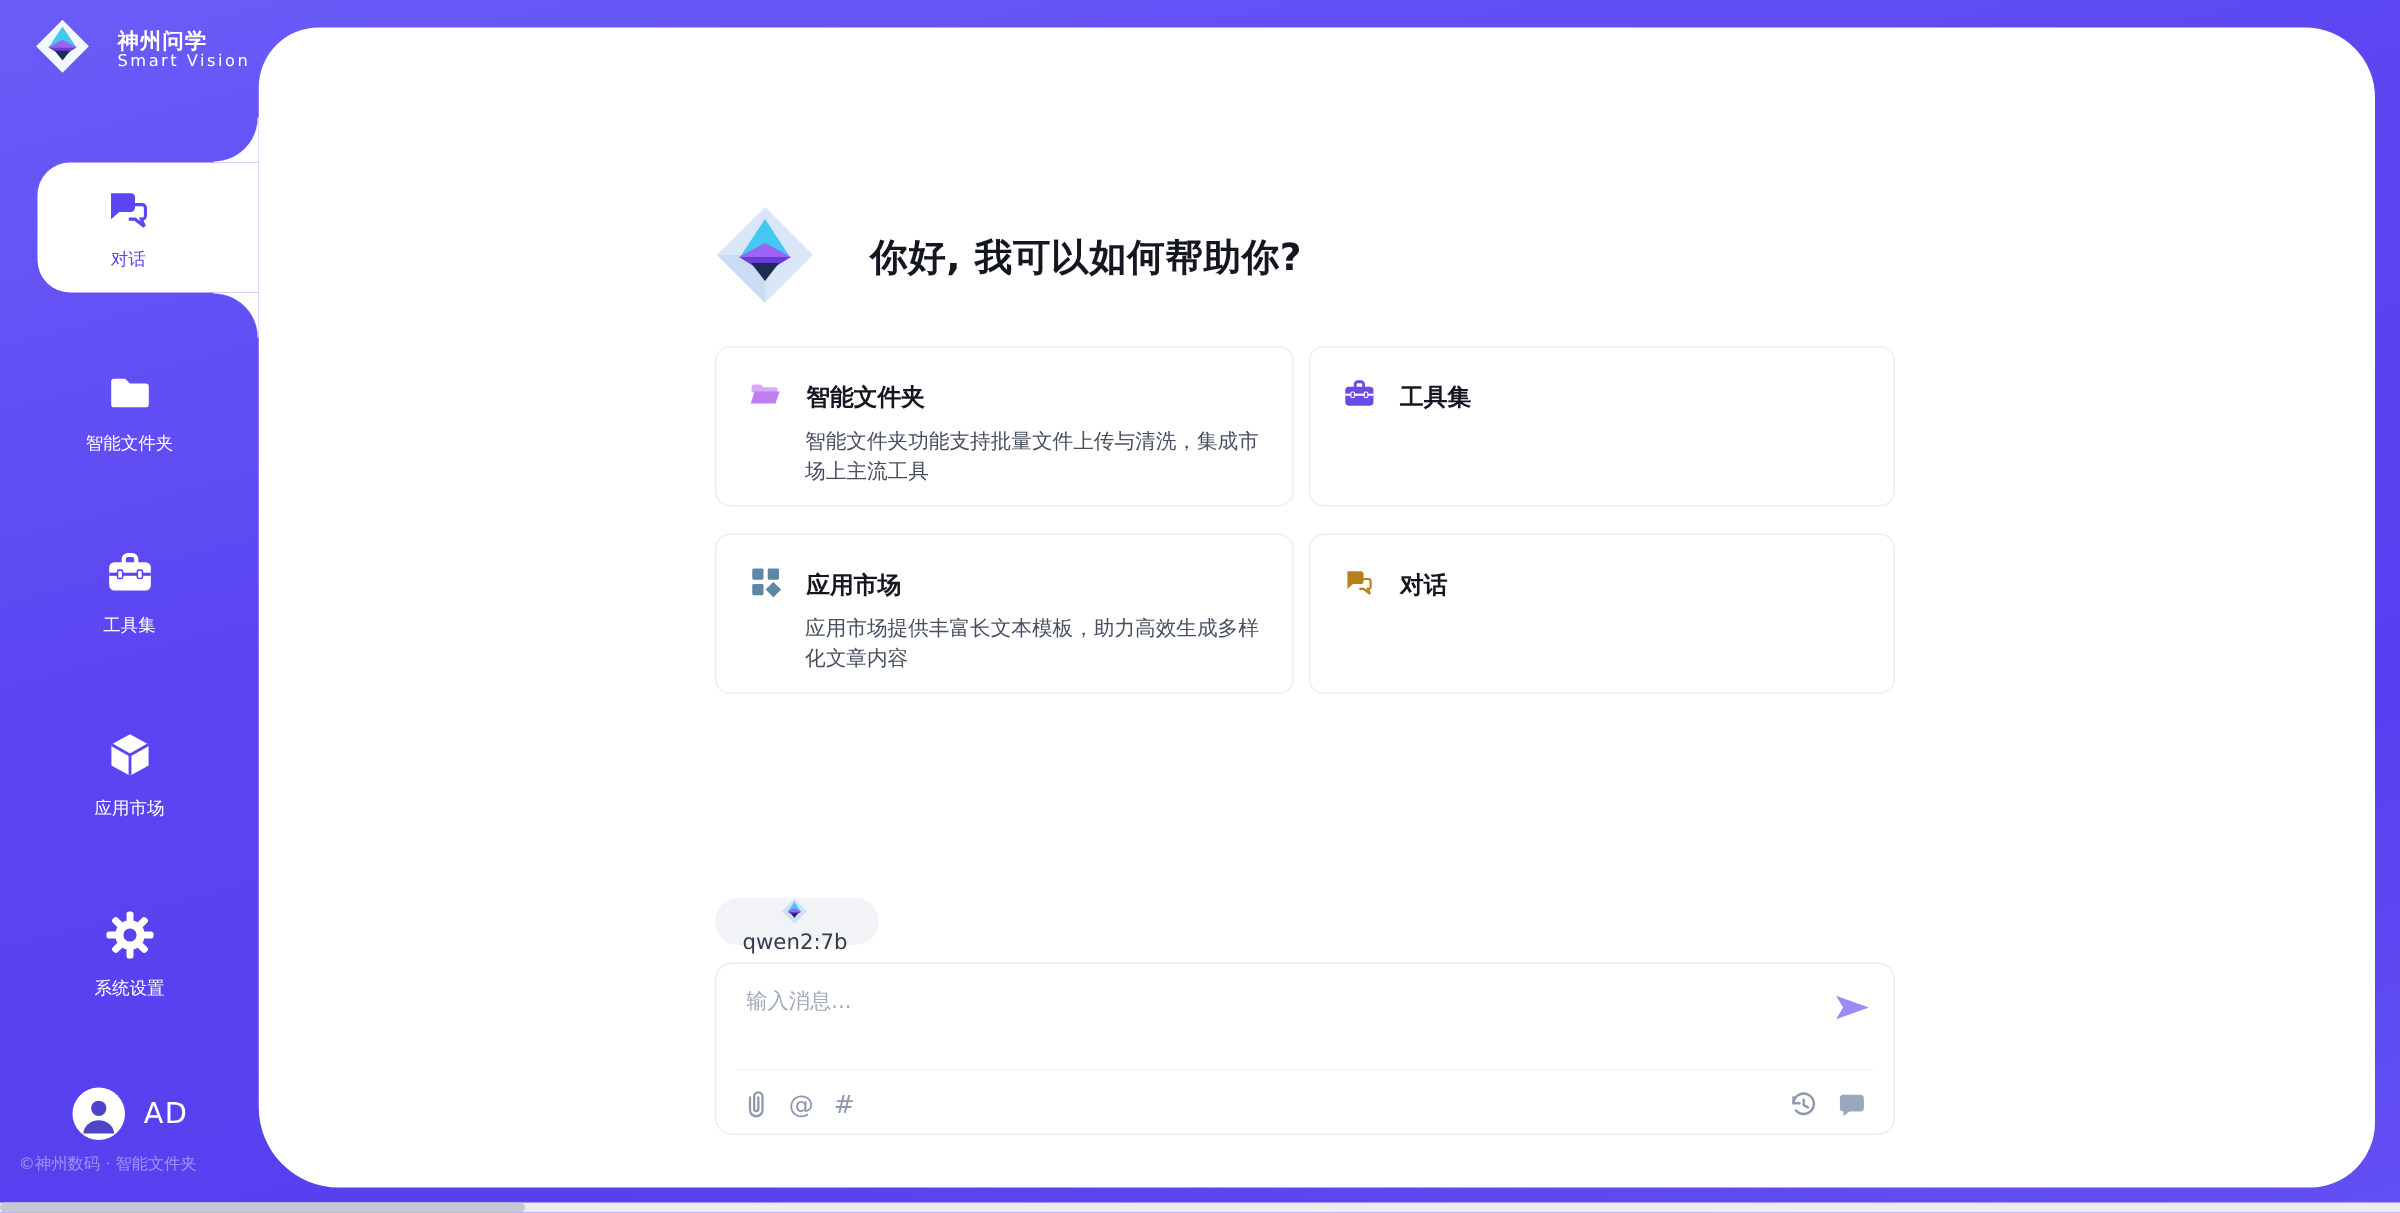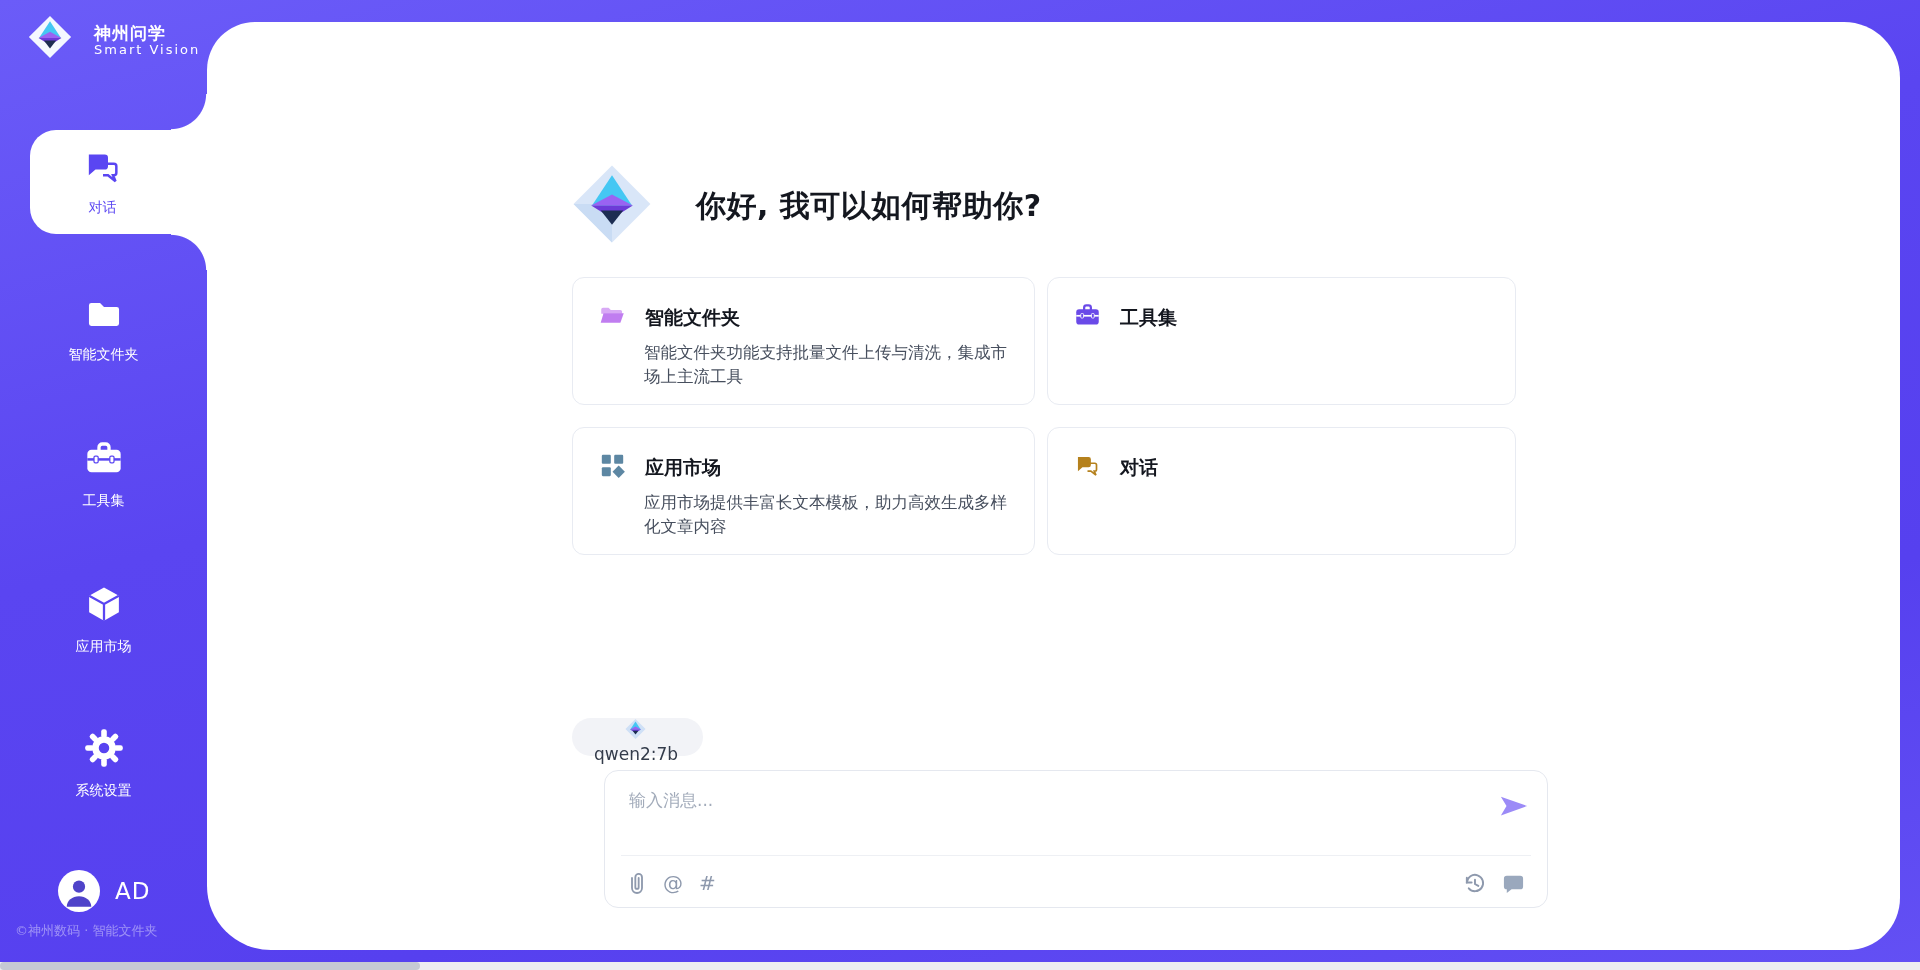--- a/index.html
+++ b/index.html
@@ -59,21 +59,21 @@
   .card-head{display:flex;align-items:center;gap:19px;}
   .card-title{font-size:19px;font-weight:700;color:#14171f;}
   .card-desc{margin:8px 0 0 45px;font-size:16.5px;line-height:24px;color:#474f5e;}
   .model-pill{
     position:absolute;left:0;top:696px;display:inline-flex;align-items:center;height:38px;
     padding:0 16px 0 12px;background:#f2f3f7;border-radius:19px;cursor:pointer;flex-direction:column;
   }
   .model-name{font-size:17px;color:#343c4b;margin:0 9px 0 10px;}
   .composer{
     position:absolute;left:0;top:748px;width:944px;height:138px;box-sizing:border-box;
-    background:#fff;border:1px solid #e5e8ef;border-radius:14px;margin-left:32px;
+    background:#fff;border:1px solid #e5e8ef;border-radius:14px;
   }
   .composer textarea{
     position:absolute;left:22px;top:16px;width:840px;height:58px;border:none;outline:none;
     resize:none;font-family:inherit;font-size:17px;color:#3a4150;background:transparent;
   }
   .composer textarea::placeholder{color:#a2abba;}
   .send-btn{position:absolute;right:18px;top:22px;cursor:pointer;}
   .composer-divider{position:absolute;left:16px;right:16px;top:84px;height:1px;background:#eef0f4;}
   .composer-toolbar{
     position:absolute;left:22px;right:22px;top:96px;height:32px;

